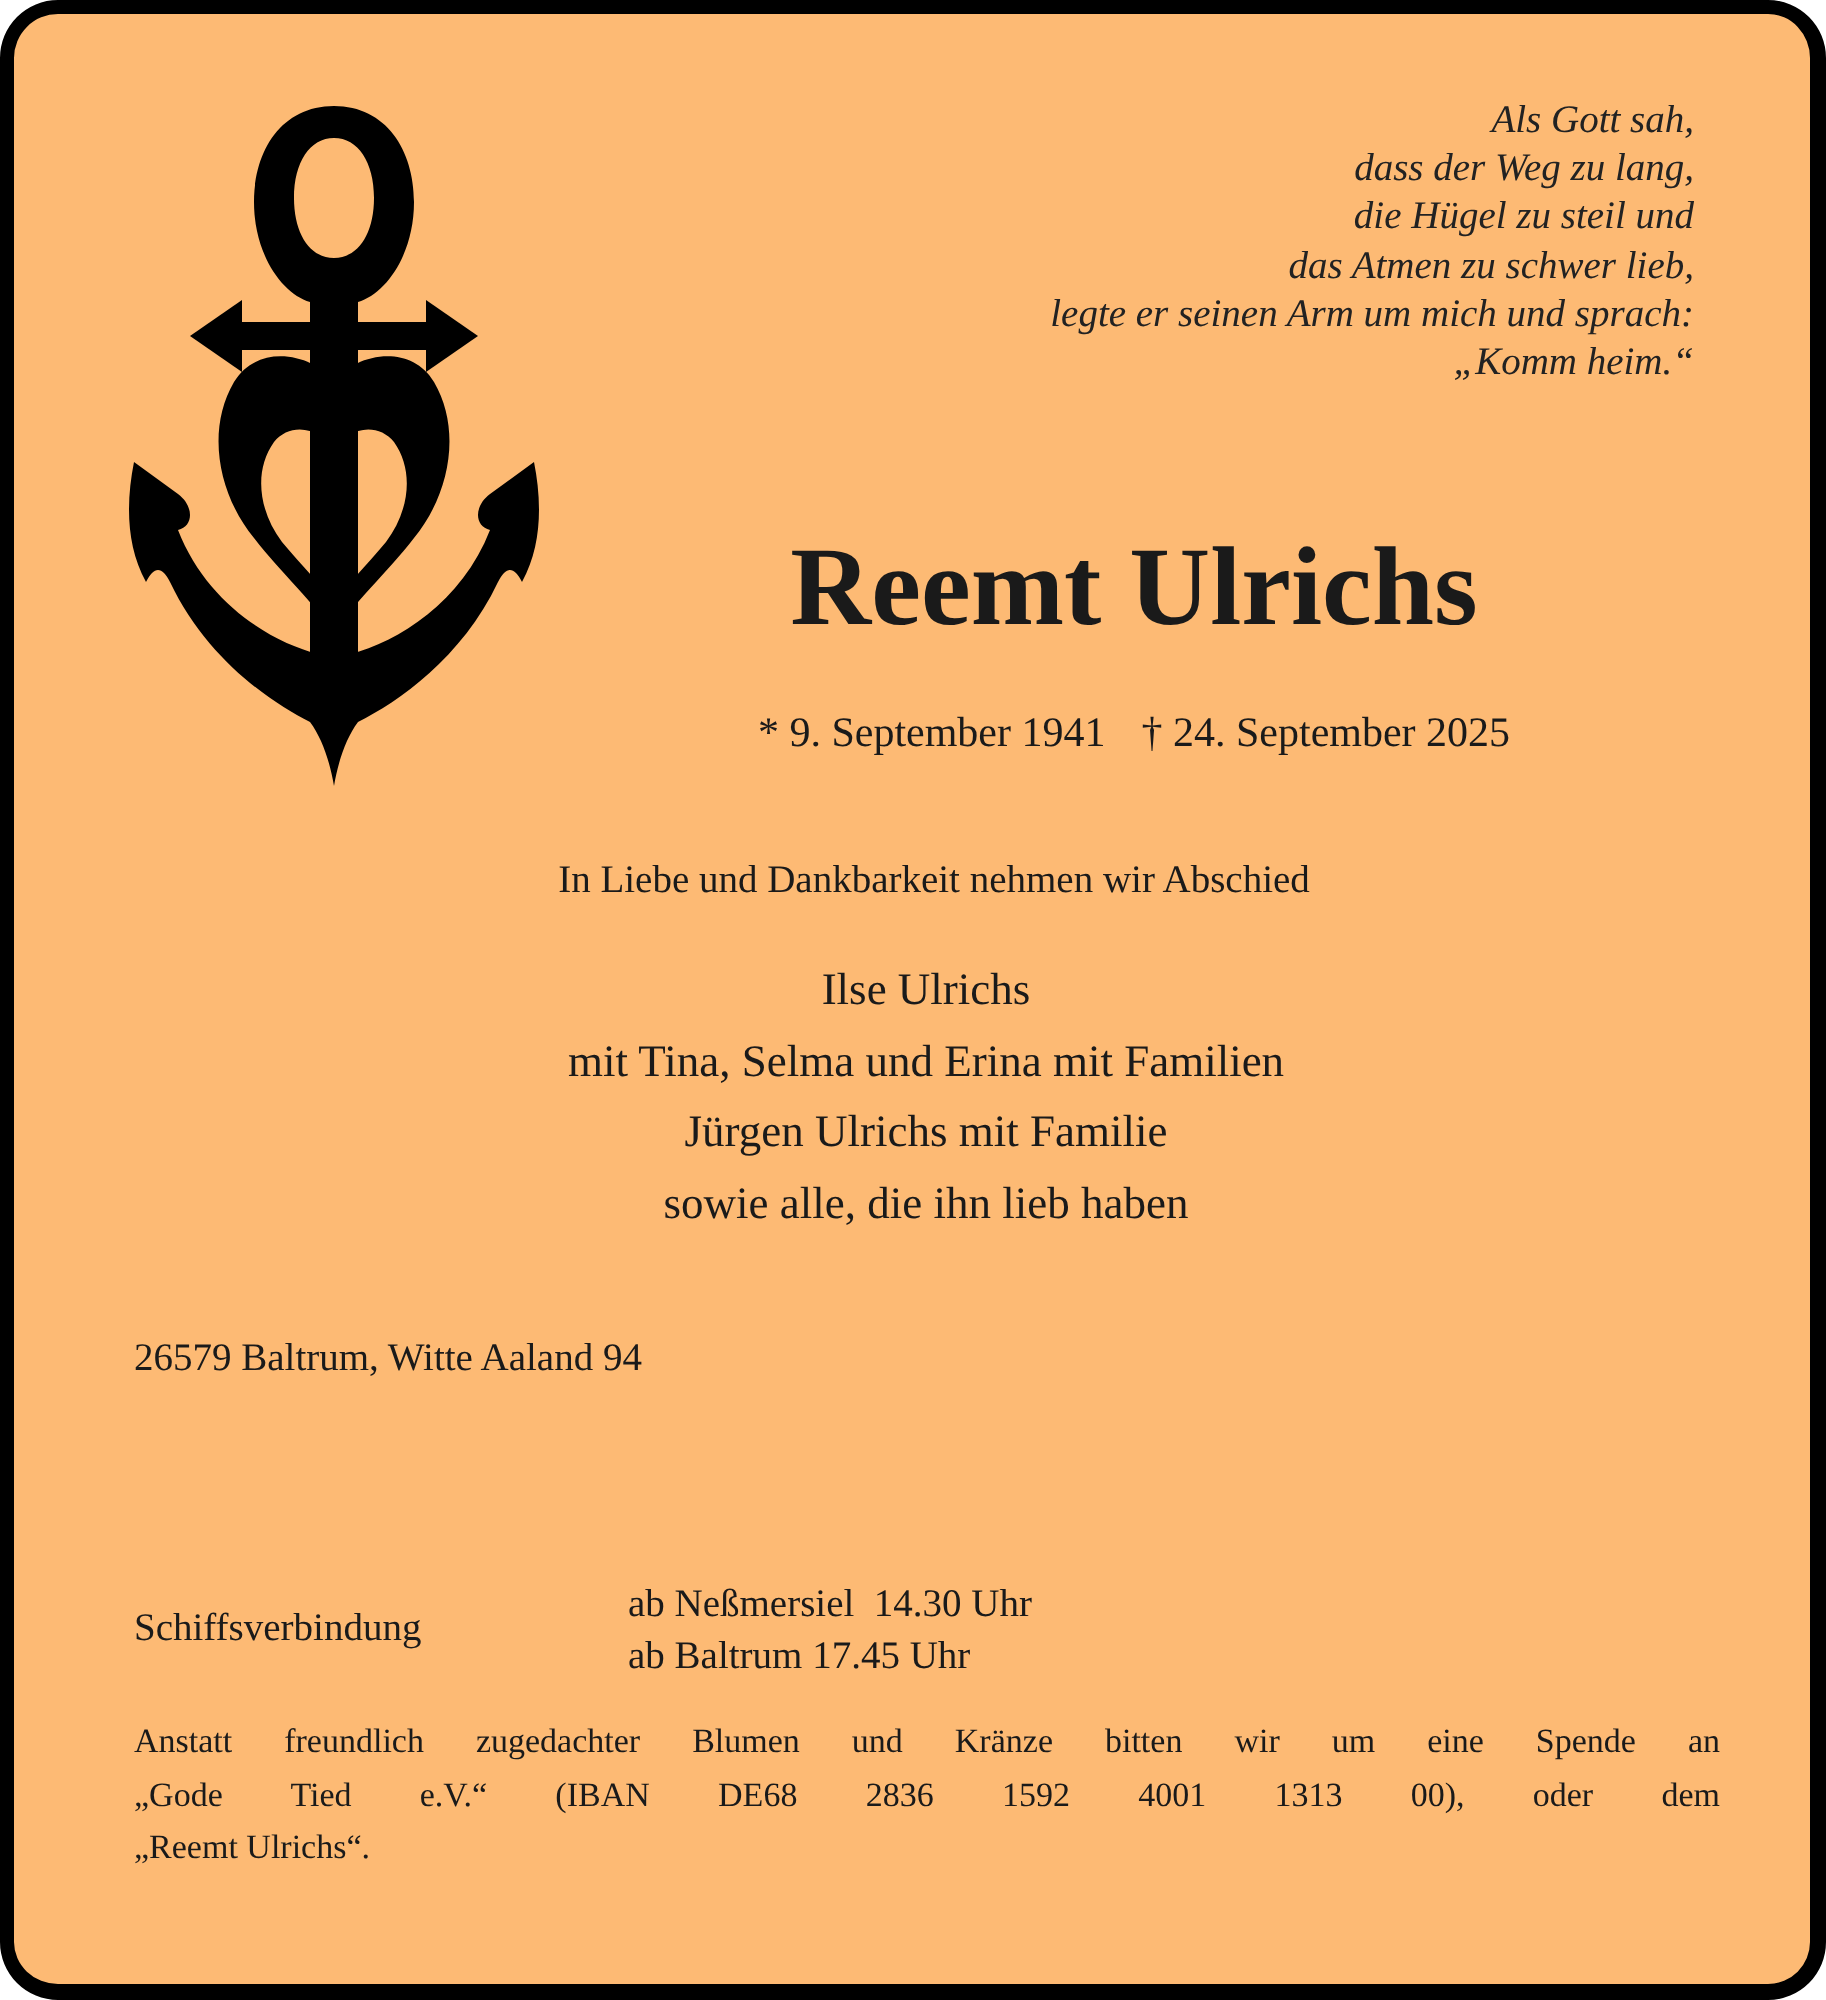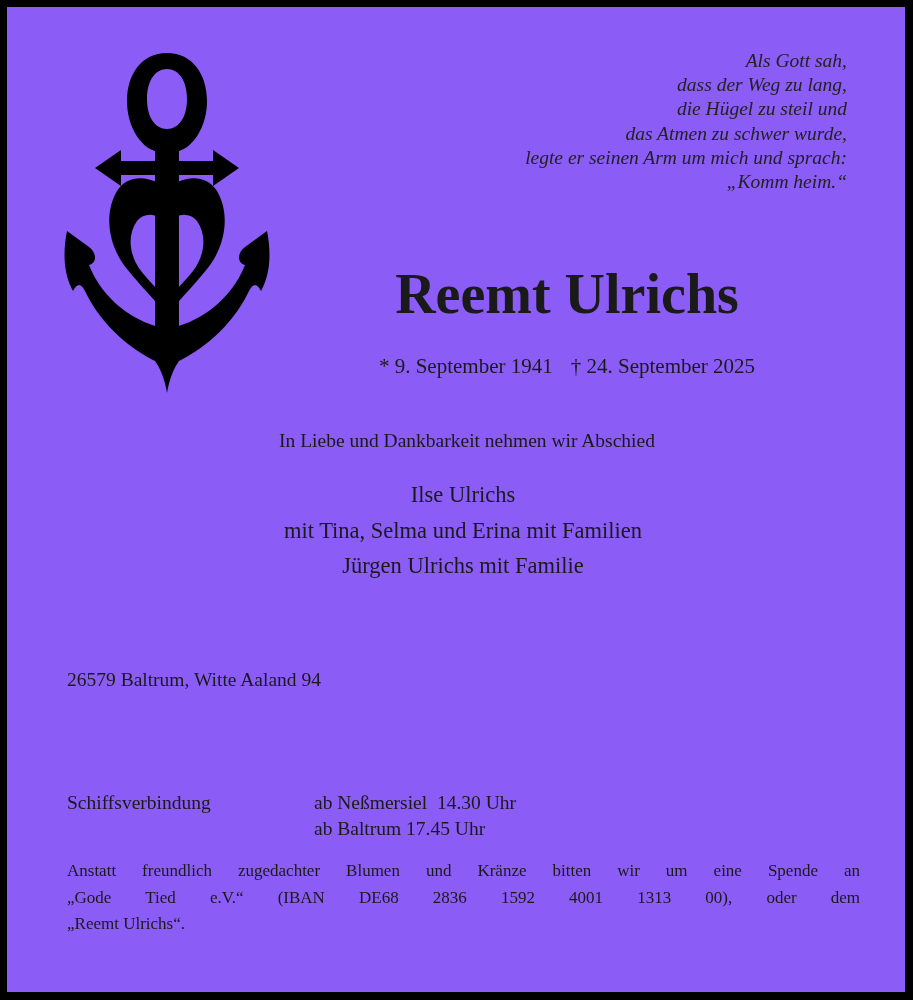--- a/index.html
+++ b/index.html
@@ -5,23 +5,24 @@
     html, body { margin: 0; padding: 0; background: #fff; }
     body { width: 913px; height: 1000px; position: relative; overflow: hidden; }
     .frame {
       position: absolute; left: 0; top: 0;
       width: 913px; height: 1000px;
       box-sizing: border-box;
       border-top: 7px solid #000;
       border-left: 7px solid #000;
       border-right: 8px solid #000;
       border-bottom: 8px solid #000;
-      background: #8b5cf6;
+      background: #fdba74;
       font-family: "Liberation Serif", "DejaVu Serif", serif;
       color: #1a1a1a;
+      border-radius: 29px;
     }
     .anchor {
       position: absolute; left: 52px; top: 44px;
       width: 216px; height: 342px;
     }
     .poem {
       position: absolute; right: 58px; top: 42px;
       text-align: right; font-style: italic;
       font-size: 19.5px; line-height: 24.2px;
       color: #222;
@@ -51,21 +52,21 @@
     }
     .service {
       position: absolute; left: 60px; width: 793px; top: 712px;
       font-size: 19.5px; line-height: 26.5px; text-align: justify;
       text-align-last: left;
     }
     .ship {
       position: absolute; left: 60px; top: 783px;
       font-size: 19.5px; line-height: 26px;
     }
-    .ship .lbl { position: absolute; left: 0; top: 0; white-space: nowrap; text-align: center; }
+    .ship .lbl { position: absolute; left: 0; top: 12px; white-space: nowrap; text-align: center; }
     .ship .times { position: absolute; left: 247px; top: 0; white-space: nowrap; }
     .ship .times div { white-space: pre; }
     .donation {
       position: absolute; left: 60px; width: 793px; top: 851px;
       font-size: 17px; line-height: 26.5px;
     }
     .donation .jl { text-align: justify; text-align-last: justify; white-space: normal; }
     .donation .ll { text-align: left; }
   </style>
 </head>
@@ -88,37 +89,38 @@
       <path fill-rule="evenodd" d="M108 140 C98 126 70 120 58 140 C44 164 50 196 68 218 C82 236 98 250 108 266 C118 250 134 236 148 218 C166 196 172 164 158 140 C146 120 118 126 108 140 Z M108 176 C102 162 86 160 78 170 C68 184 70 204 82 220 C92 232 102 242 108 250 C114 242 124 232 134 220 C146 204 148 184 138 170 C130 160 114 162 108 176 Z"></path>
 
       <path d="M8 180 L30 196 C38 202 38 212 30 214 C44 250 76 270 100 276 L116 276 C140 270 172 250 186 214 C178 212 178 202 186 196 L208 180 C212 200 212 222 202 240 C198 232 194 232 190 240 C172 278 140 300 120 310 C114 318 110 330 108 342 C106 330 102 318 96 310 C76 300 44 278 26 240 C22 232 18 232 14 240 C4 222 4 200 8 180 Z"></path>
     </g>
   </svg>
 
   <div class="poem">
     <div>Als Gott sah,</div>
     <div>dass der Weg zu lang,</div>
     <div>die Hügel zu steil und</div>
-    <div>das Atmen zu schwer wurde,</div>
+    <div>das Atmen zu schwer lieb,</div>
     <div>legte er seinen Arm um mich und sprach:</div>
     <div>„Komm heim.“</div>
   </div>
 
   <div class="name">Reemt Ulrichs</div>
 
   <div class="dates">
     <span>* 9. September 1941</span><span class="gap"></span><span>† 24. September 2025</span>
   </div>
 
   <div class="intro">In Liebe und Dankbarkeit nehmen wir Abschied</div>
 
   <div class="mourners">
     <div>Ilse Ulrichs</div>
     <div>mit Tina, Selma und Erina mit Familien</div>
     <div>Jürgen Ulrichs mit Familie</div>
+    <div>sowie alle, die ihn lieb haben</div>
   </div>
 
   <div class="address">26579 Baltrum, Witte Aaland 94</div>
 
 
   <div class="ship">
     <span class="lbl">Schiffsverbindung</span>
     <div class="times">
       <div>ab Neßmersiel  14.30 Uhr</div>
       <div>ab Baltrum 17.45 Uhr</div>

